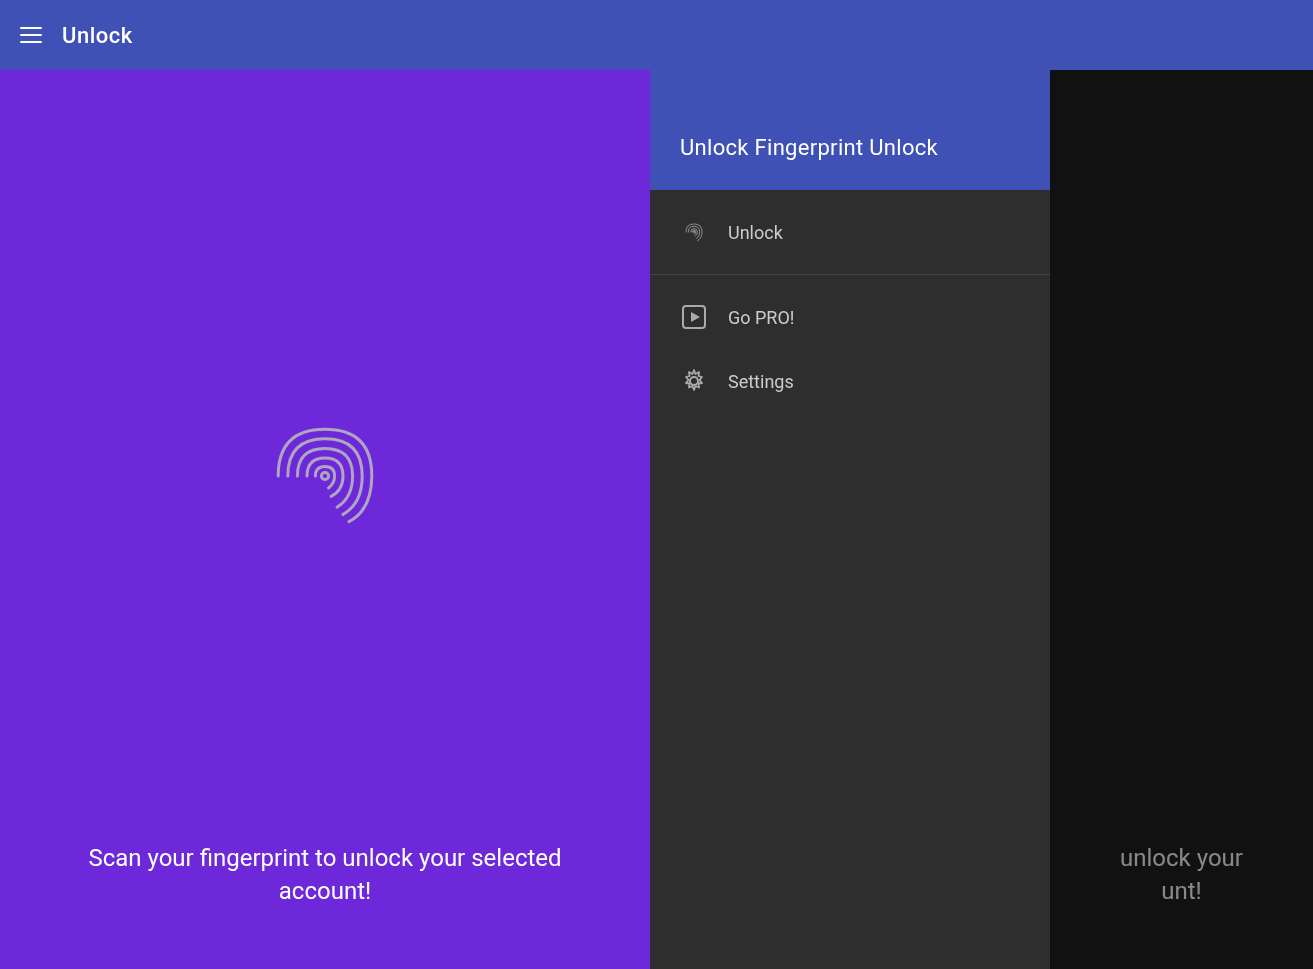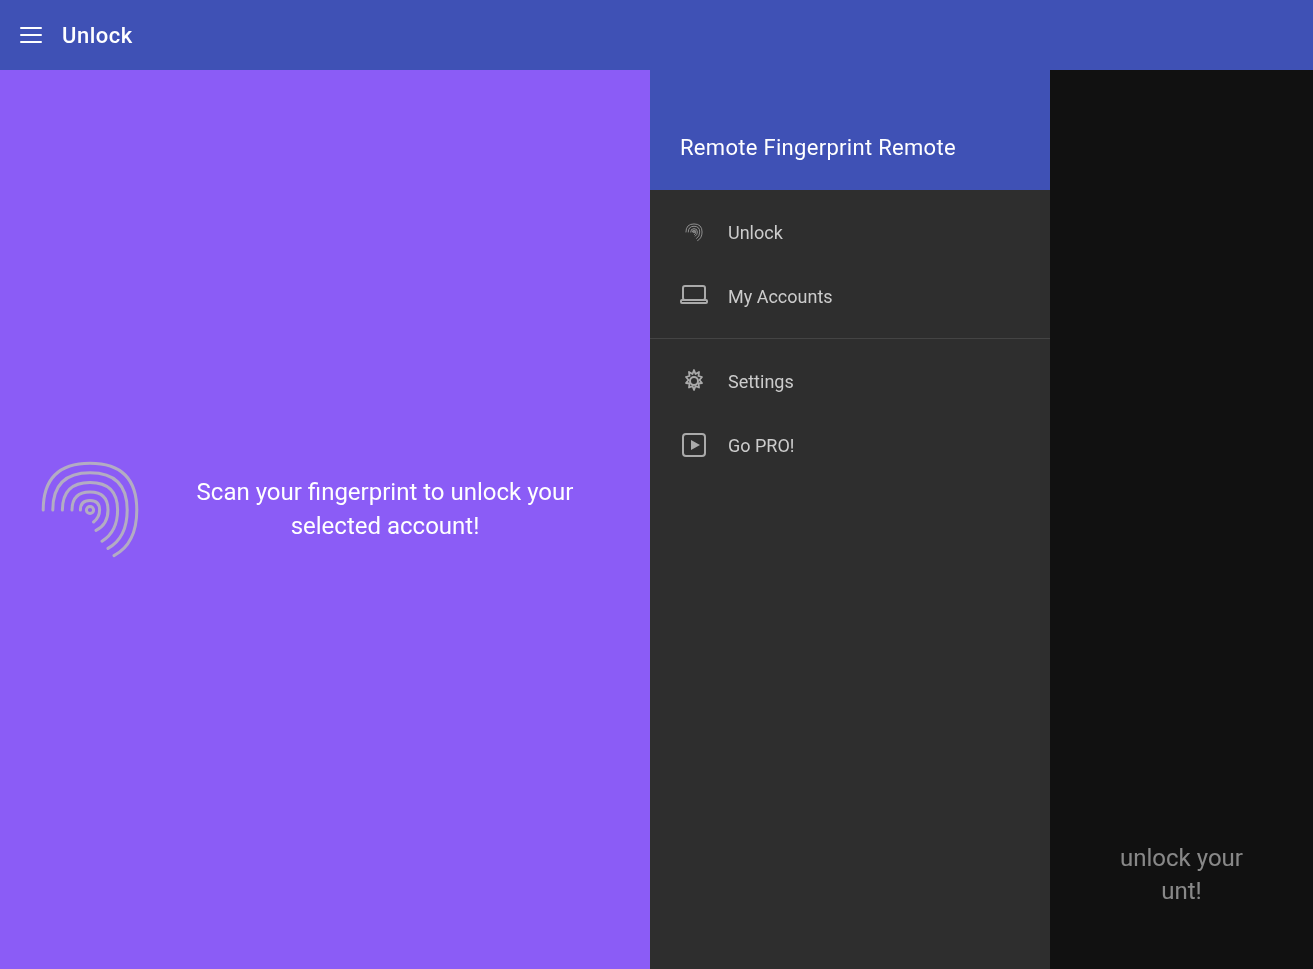--- a/index.html
+++ b/index.html
@@ -52,23 +52,23 @@
       flex: 1;
       display: flex;
       position: relative;
       overflow: hidden;
     }
 
     
     .left-panel {
       width: 650px;
       flex-shrink: 0;
-      background: #8b5cf6;
-      display: flex;
-      flex-direction: row;
+      background: #6d28d9;
+      display: flex;
+      flex-direction: column;
       align-items: center;
       justify-content: space-between;
       padding: 40px 30px 60px;
       position: relative;
     }
 
     .fingerprint-icon {
       flex: 1;
       display: flex;
       align-items: center;
@@ -196,71 +196,62 @@
         <path d="M 11,50 Q 11,11 50,11 Q 89,11 89,50 Q 89,78 70,88" stroke="#bbb" stroke-width="2.5" fill="none" stroke-linecap="round"></path>
 
         <path d="M 42,50 Q 42,42 50,42 Q 58,42 58,50 Q 58,56 53,60" stroke="#bbb" stroke-width="2.5" fill="none" stroke-linecap="round"></path>
       </svg>
     </div>
     <p class="scan-instruction">Scan your fingerprint to unlock your selected account!</p>
   </div>
 
   <div class="side-nav">
     <div class="side-nav-header">
-      <span class="side-nav-title">Remote Fingerprint Remote</span>
+      <span class="side-nav-title">Unlock Fingerprint Unlock</span>
     </div>
 
     <div class="nav-items-top">
 
       <div class="nav-item">
         <div class="nav-icon">
           <svg width="26" height="26" viewBox="0 0 100 100" fill="none" xmlns="http://www.w3.org/2000/svg">
             <circle cx="50" cy="50" r="3" stroke="#aaa" stroke-width="3" fill="none"></circle>
             <path d="M 37,50 Q 37,37 50,37 Q 63,37 63,50 Q 63,60 55,66" stroke="#aaa" stroke-width="3" fill="none" stroke-linecap="round"></path>
             <path d="M 28,50 Q 28,28 50,28 Q 72,28 72,50 Q 72,67 60,75" stroke="#aaa" stroke-width="3" fill="none" stroke-linecap="round"></path>
             <path d="M 19,50 Q 19,19 50,19 Q 81,19 81,50 Q 81,74 64,83" stroke="#aaa" stroke-width="3" fill="none" stroke-linecap="round"></path>
             <path d="M 43,50 Q 43,43 50,43 Q 57,43 57,50 Q 57,56 52,60" stroke="#aaa" stroke-width="3" fill="none" stroke-linecap="round"></path>
           </svg>
         </div>
         <span class="nav-label">Unlock</span>
       </div>
 
+
+    </div>
+
+    <div class="nav-items-bottom">
+
       <div class="nav-item">
         <div class="nav-icon">
-          <svg width="28" height="24" viewBox="0 0 28 24" fill="none" xmlns="http://www.w3.org/2000/svg">
-            <rect x="3" y="2" width="22" height="14" rx="2" stroke="#aaa" stroke-width="2" fill="none"></rect>
-            <rect x="1" y="16" width="26" height="3" rx="1" stroke="#aaa" stroke-width="2" fill="none"></rect>
+          <svg width="26" height="26" viewBox="0 0 26 26" fill="none" xmlns="http://www.w3.org/2000/svg">
+            <rect x="2" y="2" width="22" height="22" rx="3" stroke="#aaa" stroke-width="2" fill="none"></rect>
+            <polygon points="10,8 10,18 19,13" fill="#aaa"></polygon>
           </svg>
         </div>
-        <span class="nav-label">My Accounts</span>
+        <span class="nav-label">Go PRO!</span>
       </div>
-
-    </div>
-
-    <div class="nav-items-bottom">
 
       <div class="nav-item">
         <div class="nav-icon">
           <svg width="26" height="26" viewBox="0 0 26 26" fill="none" xmlns="http://www.w3.org/2000/svg">
             <circle cx="13" cy="13" r="4" stroke="#aaa" stroke-width="2" fill="none"></circle>
             <path d="M13 2 L14.5 6 L18 4 L17.5 8 L21 9 L18.5 12 L21 15 L17.5 15.5 L18 19.5 L14.5 18 L13 22 L11.5 18 L8 19.5 L8.5 15.5 L5 15 L7.5 12 L5 9 L8.5 8 L8 4 L11.5 6 Z" stroke="#aaa" stroke-width="1.8" fill="none" stroke-linejoin="round"></path>
           </svg>
         </div>
         <span class="nav-label">Settings</span>
       </div>
-
-      <div class="nav-item">
-        <div class="nav-icon">
-          <svg width="26" height="26" viewBox="0 0 26 26" fill="none" xmlns="http://www.w3.org/2000/svg">
-            <rect x="2" y="2" width="22" height="22" rx="3" stroke="#aaa" stroke-width="2" fill="none"></rect>
-            <polygon points="10,8 10,18 19,13" fill="#aaa"></polygon>
-          </svg>
-        </div>
-        <span class="nav-label">Go PRO!</span>
-      </div>
     </div>
   </div>
 
   <div class="right-panel">
     <p class="right-text">unlock your<br>unt!</p>
   </div>
 
 </div>
 
 </body></html>

